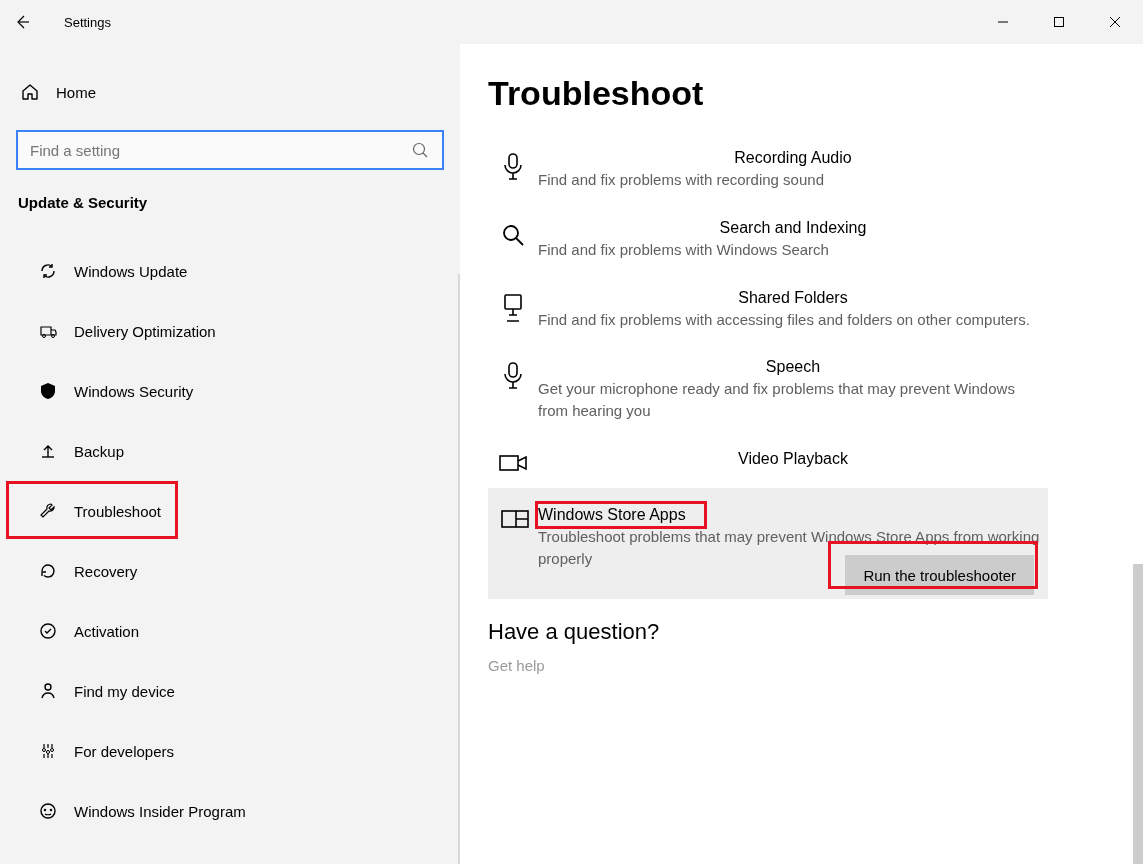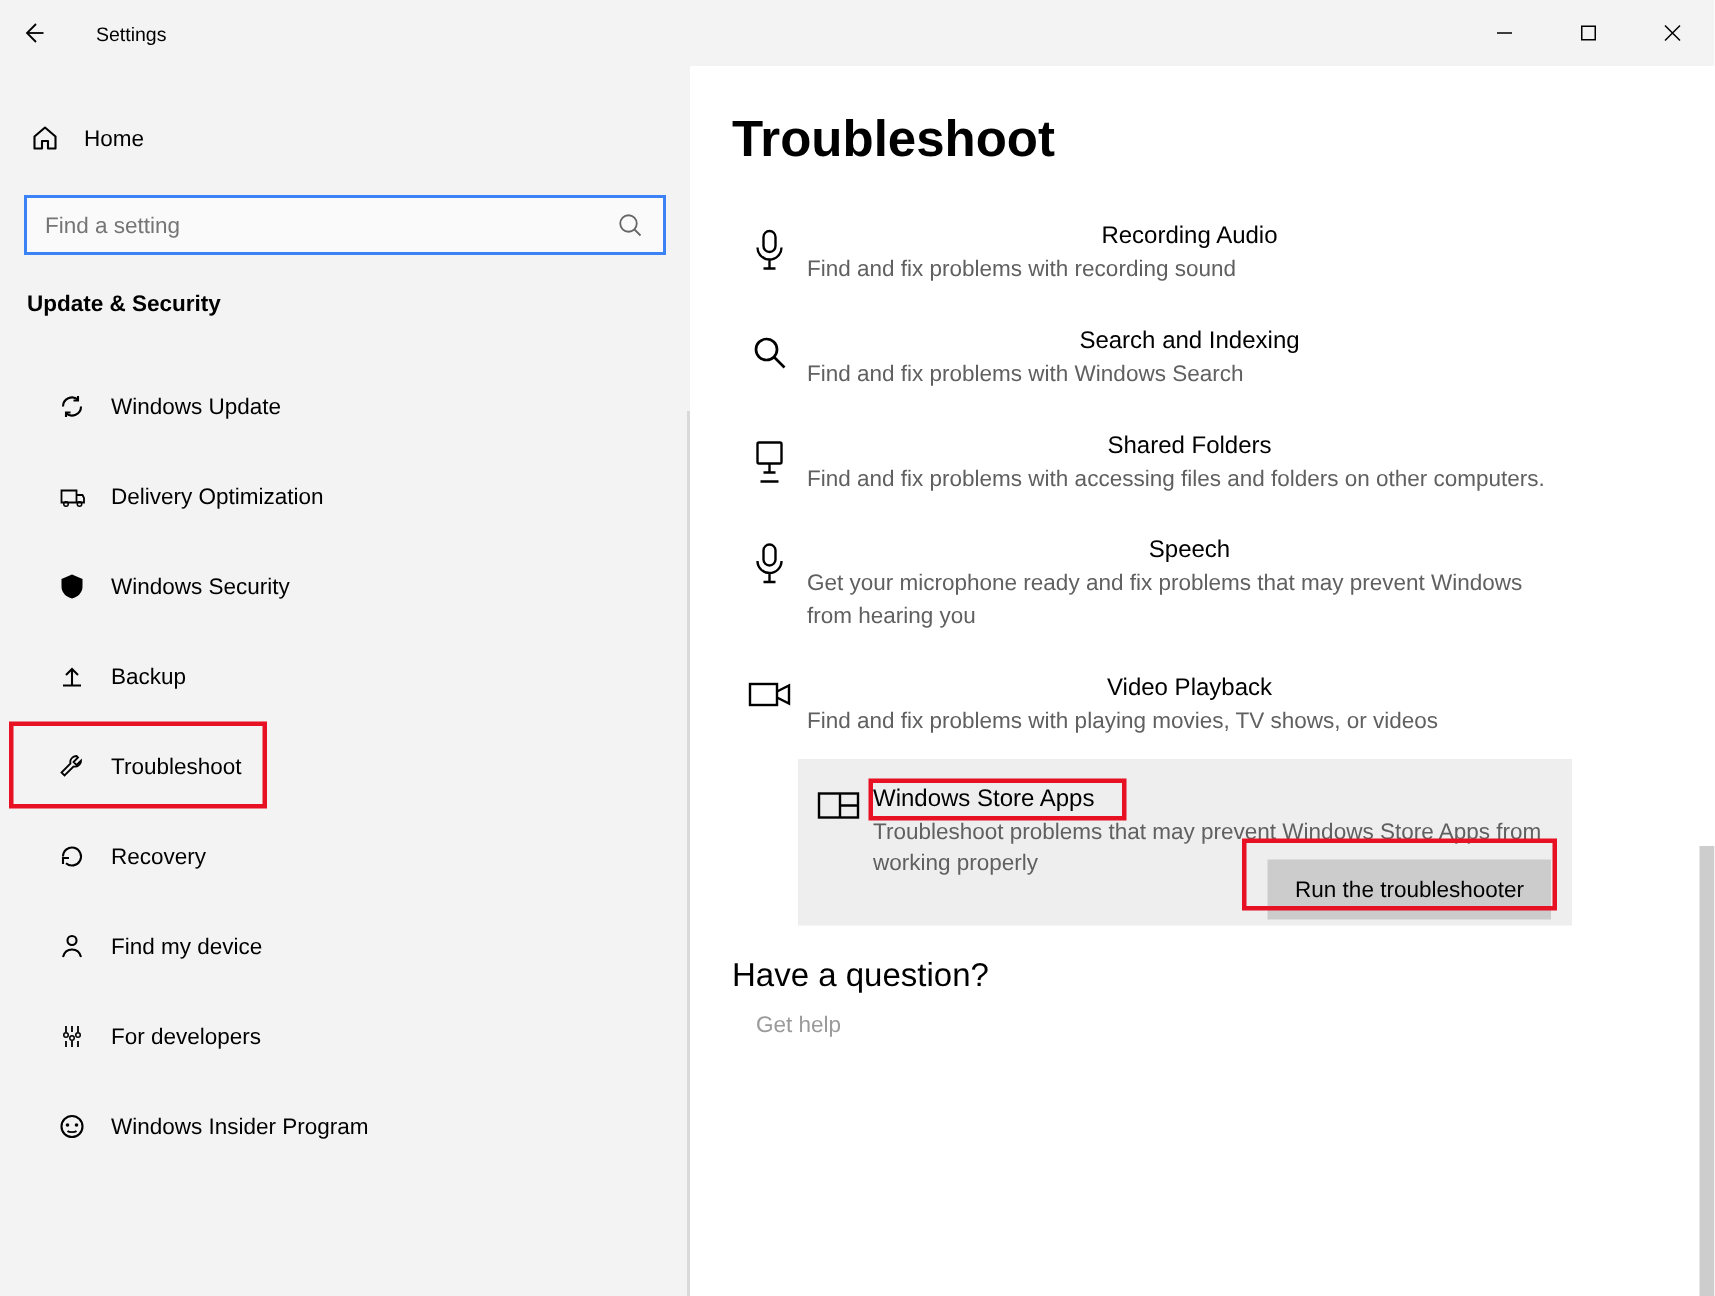--- a/index.html
+++ b/index.html
@@ -152,21 +152,20 @@
   .question {
     font-size: 22px;
     font-weight: 400;
     margin-top: 20px;
   }
   .gethelp {
     font-size: 15px;
     color: #9a9a9a;
     margin-top: 12px;
     cursor: pointer;
-    margin-left: 16px;
   }
   .main-scroll {
     position: absolute;
     right: 0; top: 20px;
     width: 10px;
     height: 820px;
   }
   .main-scroll .thumb {
     position: absolute;
     left: 0; top: 500px;
@@ -278,20 +277,29 @@
           <svg width="20" height="20" viewBox="0 0 20 20">
               <path d="M4 10a6 6 0 1 1 2 4.5" stroke="#000" stroke-width="1.4" fill="none"></path>
               <path d="M4 15v-4h4" stroke="#000" stroke-width="1.4" fill="none"></path>
             </svg>
         </span>
         <span class="nlabel">Recovery</span>
       </div>
       <div class="nav-item">
         <span class="nicon">
           <svg width="20" height="20" viewBox="0 0 20 20">
+              <circle cx="10" cy="10" r="7" stroke="#000" stroke-width="1.4" fill="none"></circle>
+              <path d="M7 10l2 2 4-4" stroke="#000" stroke-width="1.4" fill="none"></path>
+            </svg>
+        </span>
+        <span class="nlabel">Activation</span>
+      </div>
+      <div class="nav-item">
+        <span class="nicon">
+          <svg width="20" height="20" viewBox="0 0 20 20">
               <circle cx="10" cy="6" r="3" stroke="#000" stroke-width="1.4" fill="none"></circle>
               <path d="M4 17c1-4 4-5 6-5s5 1 6 5" stroke="#000" stroke-width="1.4" fill="none"></path>
             </svg>
         </span>
         <span class="nlabel">Find my device</span>
       </div>
       <div class="nav-item">
         <span class="nicon">
           <svg width="20" height="20" viewBox="0 0 20 20">
               <path d="M6 3v4M10 3v4M14 3v4M6 13v4M10 13v4M14 13v4" stroke="#000" stroke-width="1.2"></path>
@@ -376,25 +384,24 @@
 
       <div class="item">
         <div class="iicon">
           <svg width="30" height="22" viewBox="0 0 30 22">
               <rect x="2" y="4" width="18" height="14" stroke="#000" stroke-width="1.6" fill="none"></rect>
               <path d="M20 9 L28 5 V17 L20 13" stroke="#000" stroke-width="1.6" fill="none"></path>
             </svg>
         </div>
         <div class="text">
           <div class="t">Video Playback</div>
-          <div class="d">Find and fix problems with playing movies, TV shows, or videos</div>
-        </div>
-      </div>
-
-      <div class="item selected" style="position:relative;margin-left:44px;">
+        </div>
+      </div>
+
+      <div class="item selected" style="position:relative;">
         <div class="iicon">
           <svg width="30" height="22" viewBox="0 0 30 22">
               <rect x="2" y="3" width="26" height="16" stroke="#000" stroke-width="1.6" fill="none"></rect>
               <path d="M16 3 V19 M16 11 H28" stroke="#000" stroke-width="1.6"></path>
             </svg>
         </div>
         <div class="text">
           <div class="t" style="position:relative;display:inline-block;">Windows Store Apps</div>
           <div class="d">Troubleshoot problems that may prevent Windows Store Apps from working properly</div>
         </div>

